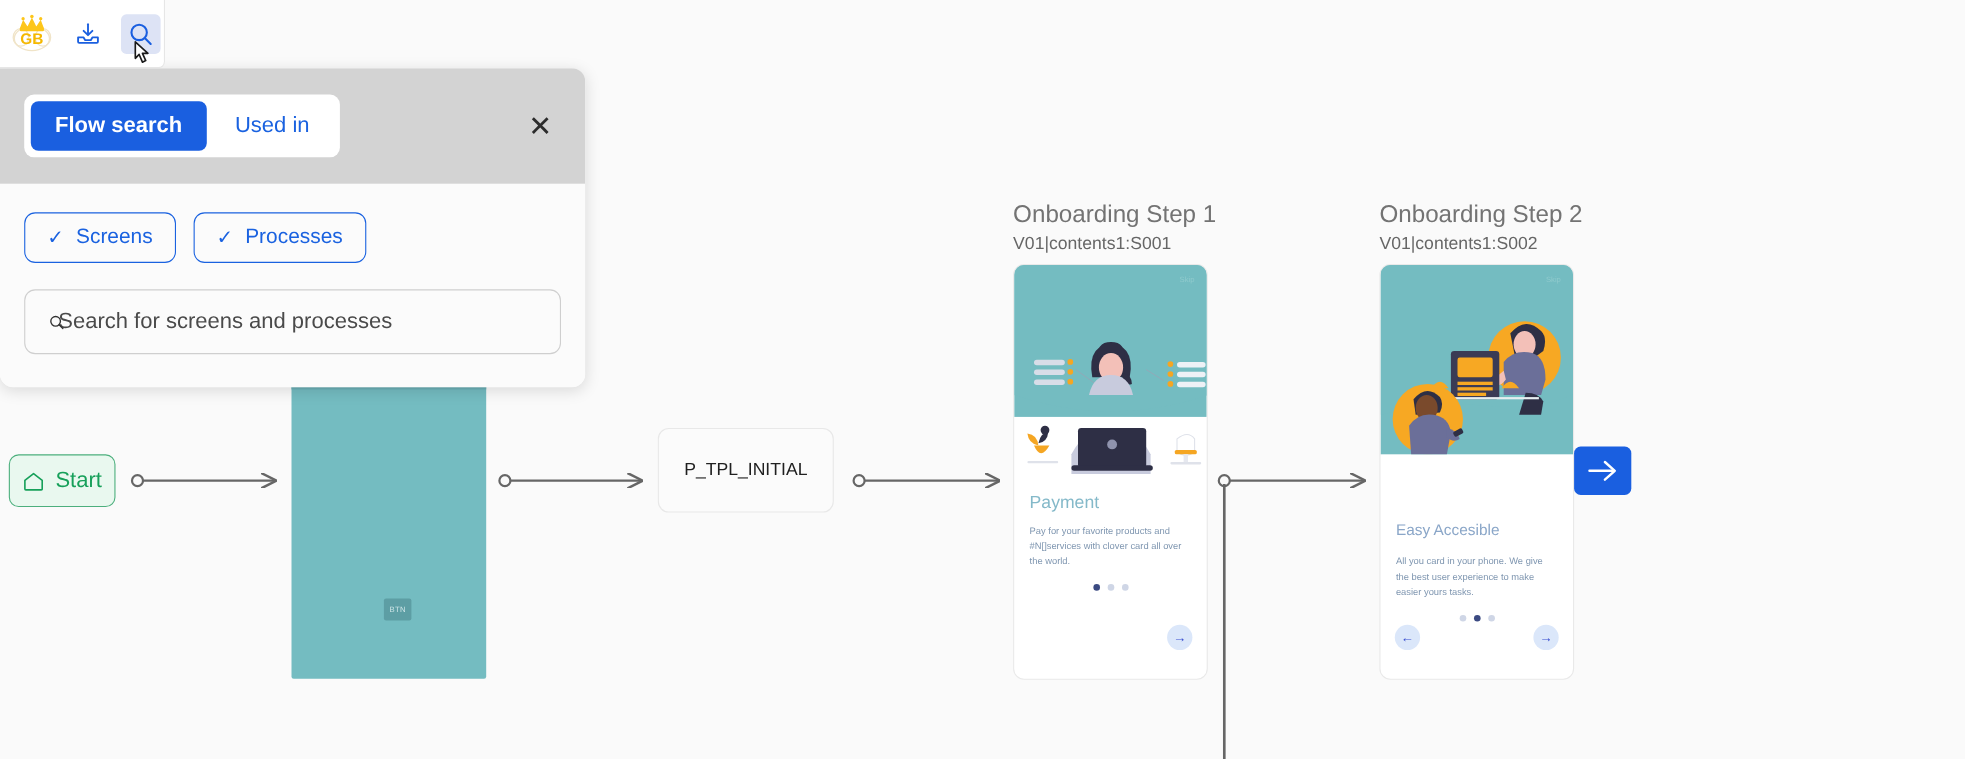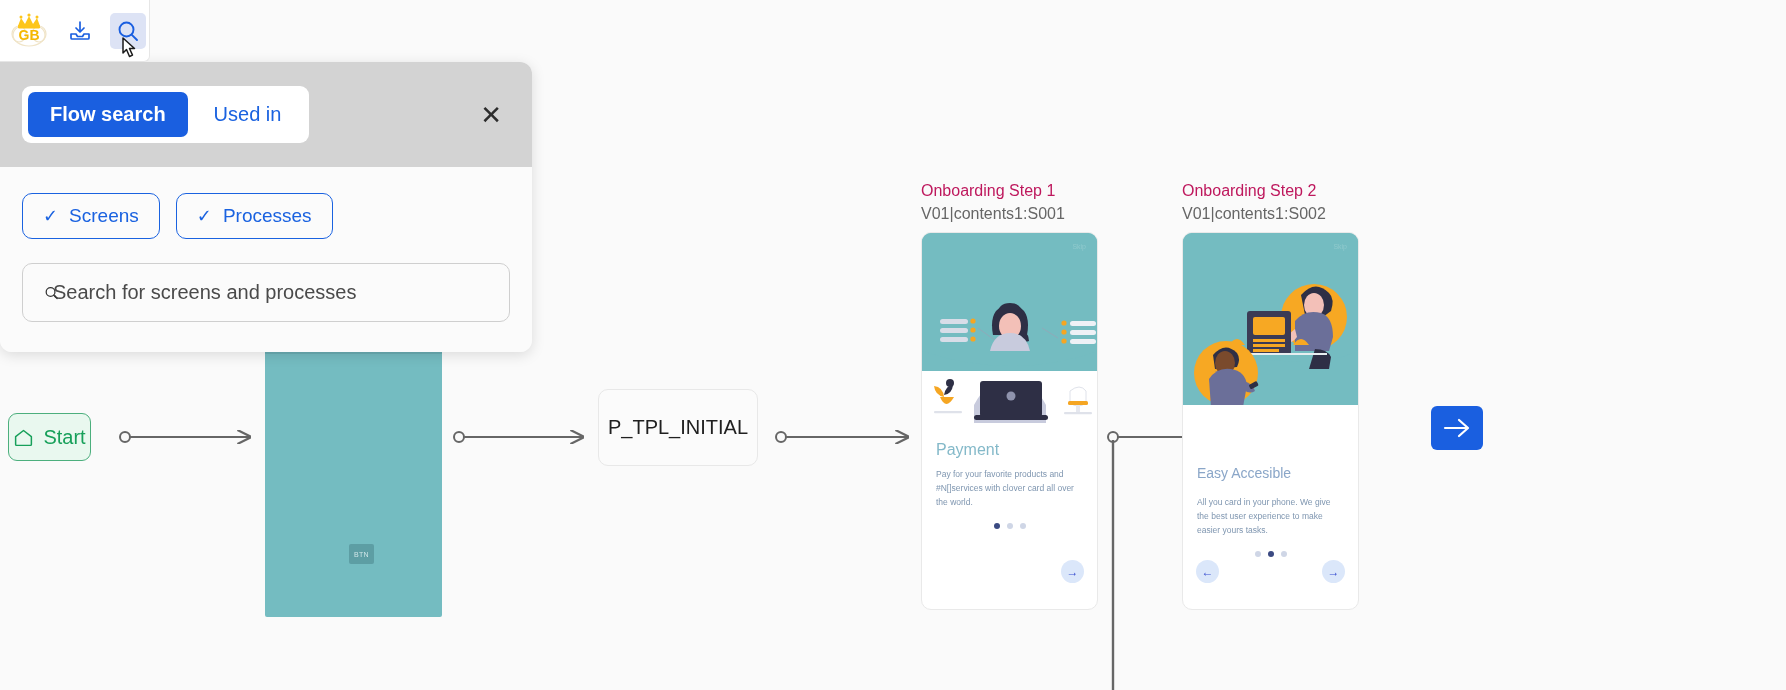--- a/index.html
+++ b/index.html
@@ -154,21 +154,21 @@
     left: 22px;
     top: 50%;
     transform: translateY(-50%);
     pointer-events: none;
   }
 
   
   .node-start {
     position: absolute;
     left: 8px; top: 413px;
-    width: 83px; height: 48px;
+    width: 97px; height: 48px;
     background: #e9f8ef;
     border: 1px solid #4caf7d;
     border-radius: 9px;
     display: flex;
     align-items: center;
     justify-content: center;
     gap: 9px;
     color: #17a05a;
     font-size: 20px;
     box-sizing: border-box;
@@ -196,30 +196,30 @@
   }
 
   .node-box {
     position: absolute;
     left: 598px; top: 389px;
     width: 160px; height: 77px;
     background: #fbfbfb;
     border: 1px solid #e8e8e8;
     border-radius: 10px;
     display: flex; align-items: center; justify-content: center;
-    font-size: 20px;
+    font-size: 16px;
     color: #202020;
     box-sizing: border-box;
   }
 
   
   .screen-card { position: absolute; }
   .card-title {
-    font-size: 16px;
-    color: #be185d;
+    font-size: 22px;
+    color: #737373;
     margin-bottom: 5px;
     white-space: nowrap;
   }
   .card-sub {
     font-size: 16px;
     color: #666;
     margin-bottom: 9px;
     white-space: nowrap;
   }
   .phone {
@@ -394,21 +394,21 @@
         <div class="dots">
           <span class="dot on"></span>
           <span class="dot"></span>
           <span class="dot"></span>
         </div>
       </div>
       <div class="nav-circle right">→</div>
     </div>
   </div>
 
-  <div class="screen-card" style="left:1182px; top:182px;">
+  <div class="screen-card" style="left:1254px; top:182px;">
     <div class="card-title">Onboarding Step 2</div>
     <div class="card-sub">V01|contents1:S002</div>
     <div class="phone">
       <div class="phone-hero" style="height:172px;">
         <span class="skip">Skip</span>
         <svg width="177" height="190" viewBox="0 0 177 190">
           <path d="M0 0 H177 V116 Q150 132 100 128 Q50 124 0 136 Z" fill="#74bcc1"></path>
 
           <circle cx="131" cy="84" r="33" fill="#f7a823"></circle>
           <path d="M118 62 q14 -16 28 -2 q6 6 2 18 l-8 6 q-10 4 -18 -2 Z" fill="#2e2f45"></path>

